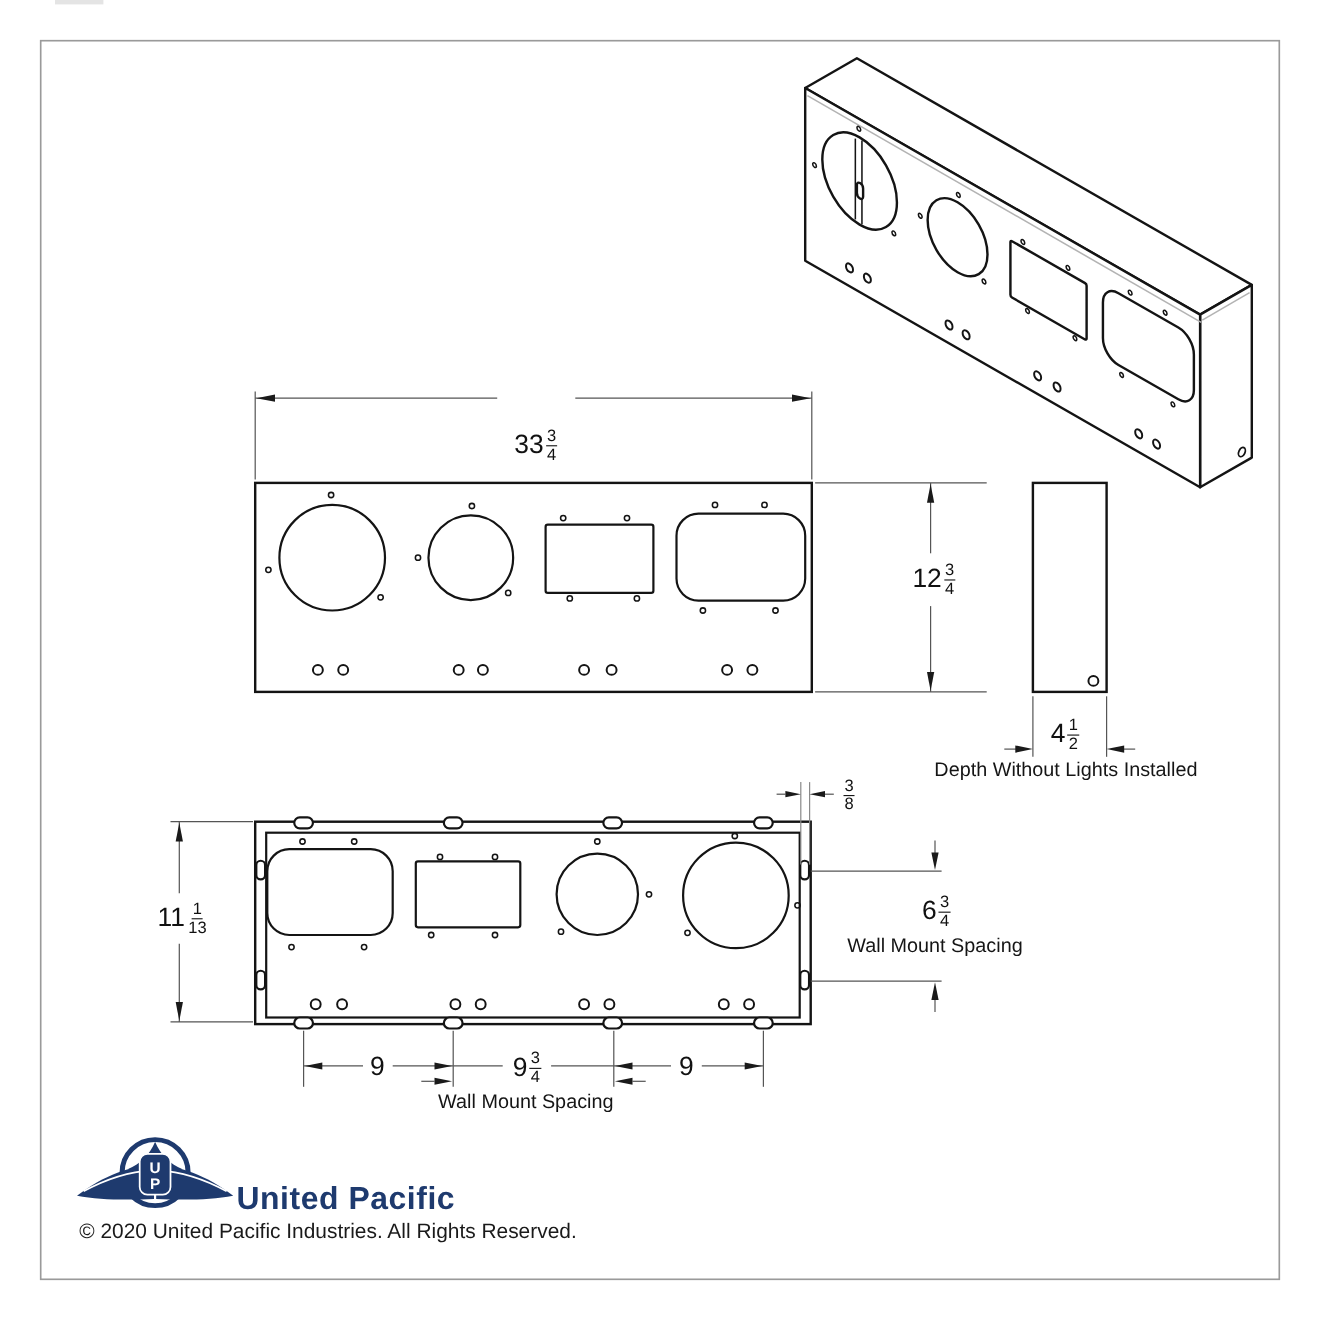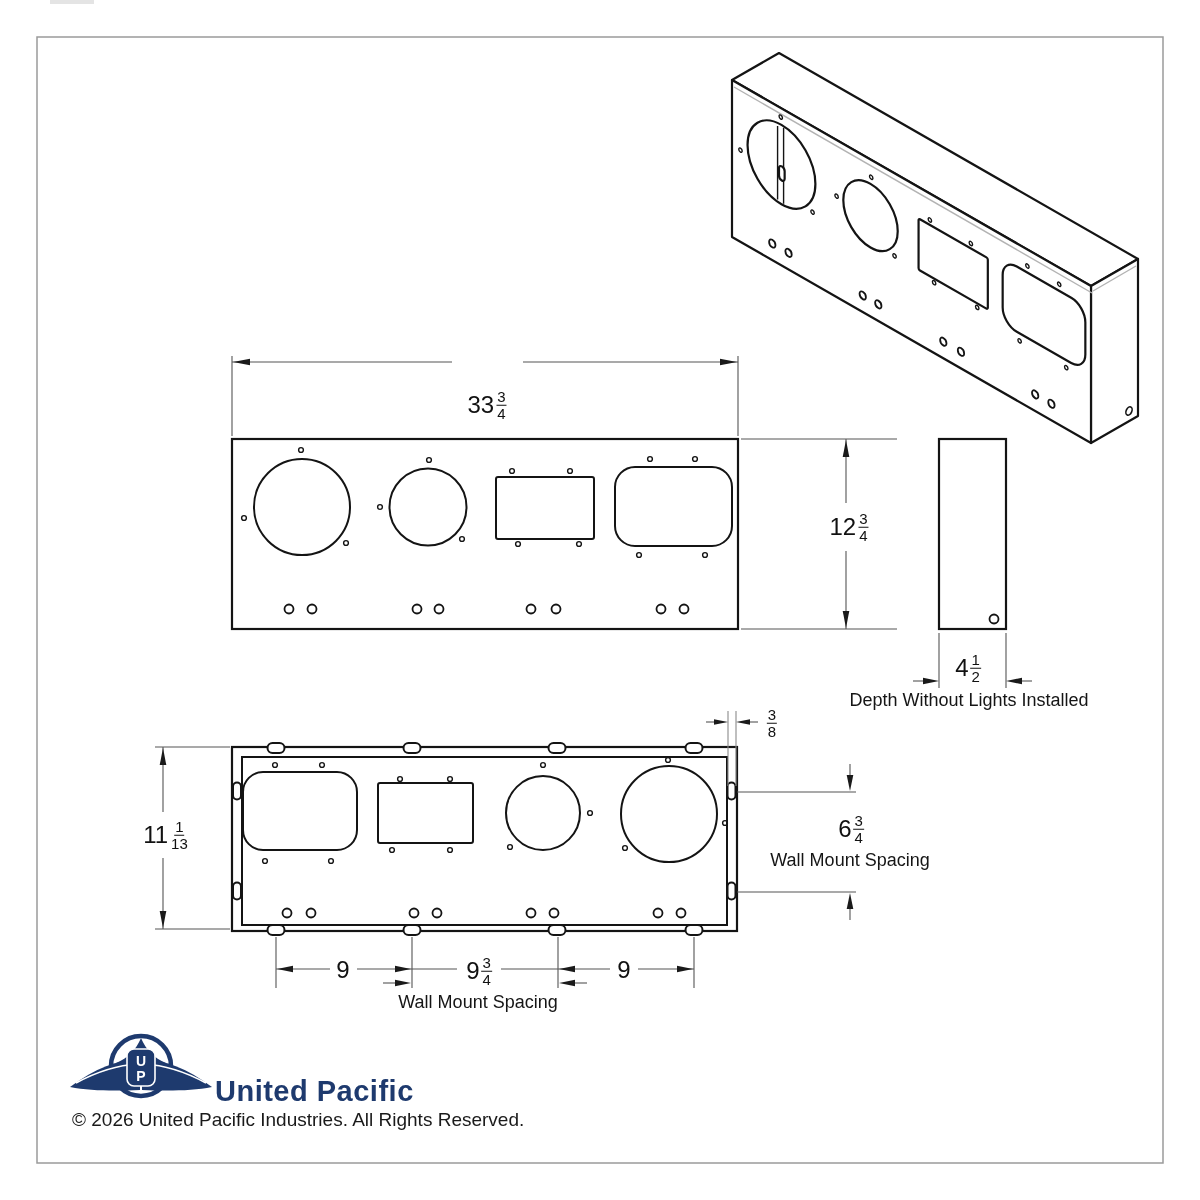--- a/index.html
+++ b/index.html
@@ -297,14 +297,14 @@
       <span class="num">3</span>
       <span class="den">4</span>
     </span>
   </div>
 
   <div class="lbl dim" style="left:624px;top:970px;">9</div>
 
   <div class="lbl cap" style="left:478px;top:1002px;">Wall Mount Spacing</div>
 
   <div class="brand" style="color:#1e3a6e;">United Pacific</div>
-  <div class="copyright">© 2026 United Pacific Industries. All Rights Reserved.</div>
+  <div class="copyright">© 2020 United Pacific Industries. All Rights Reserved.</div>
 </div>
 
 </body></html>

